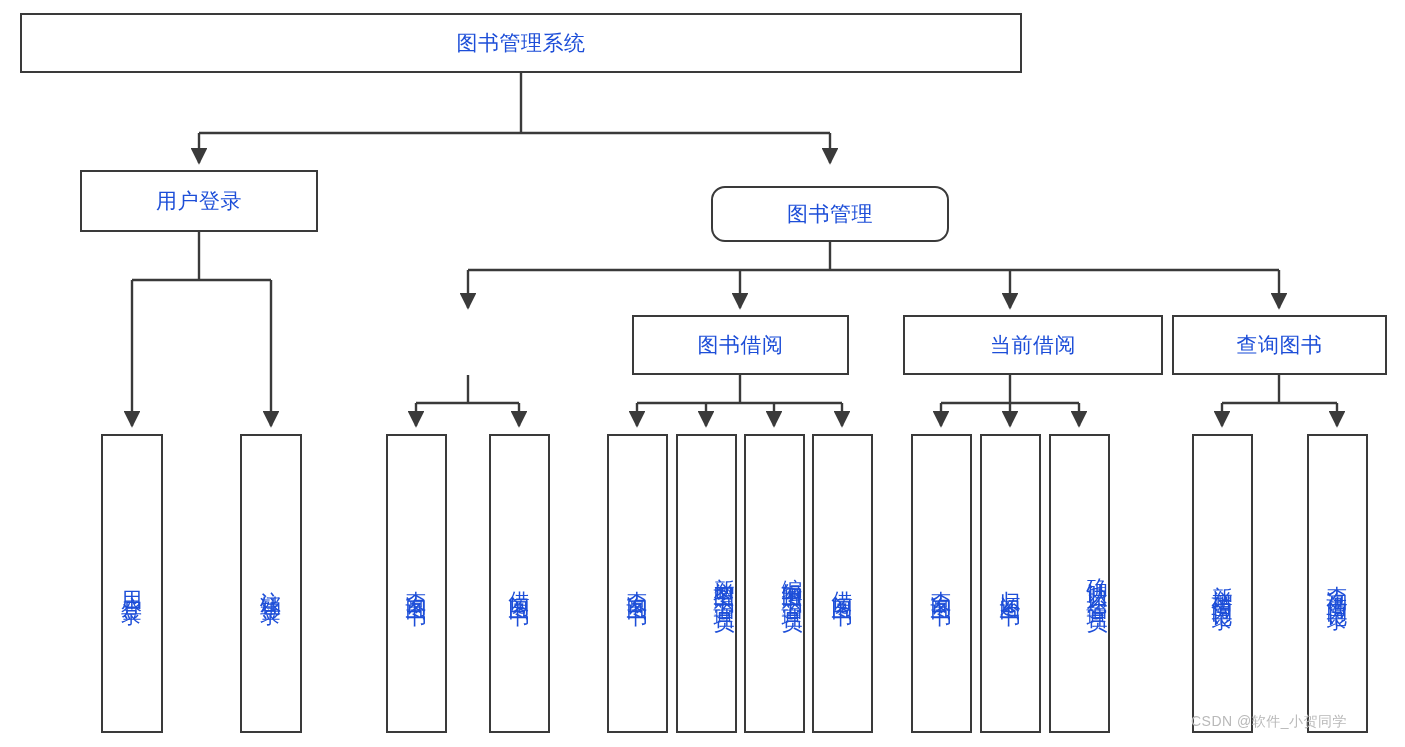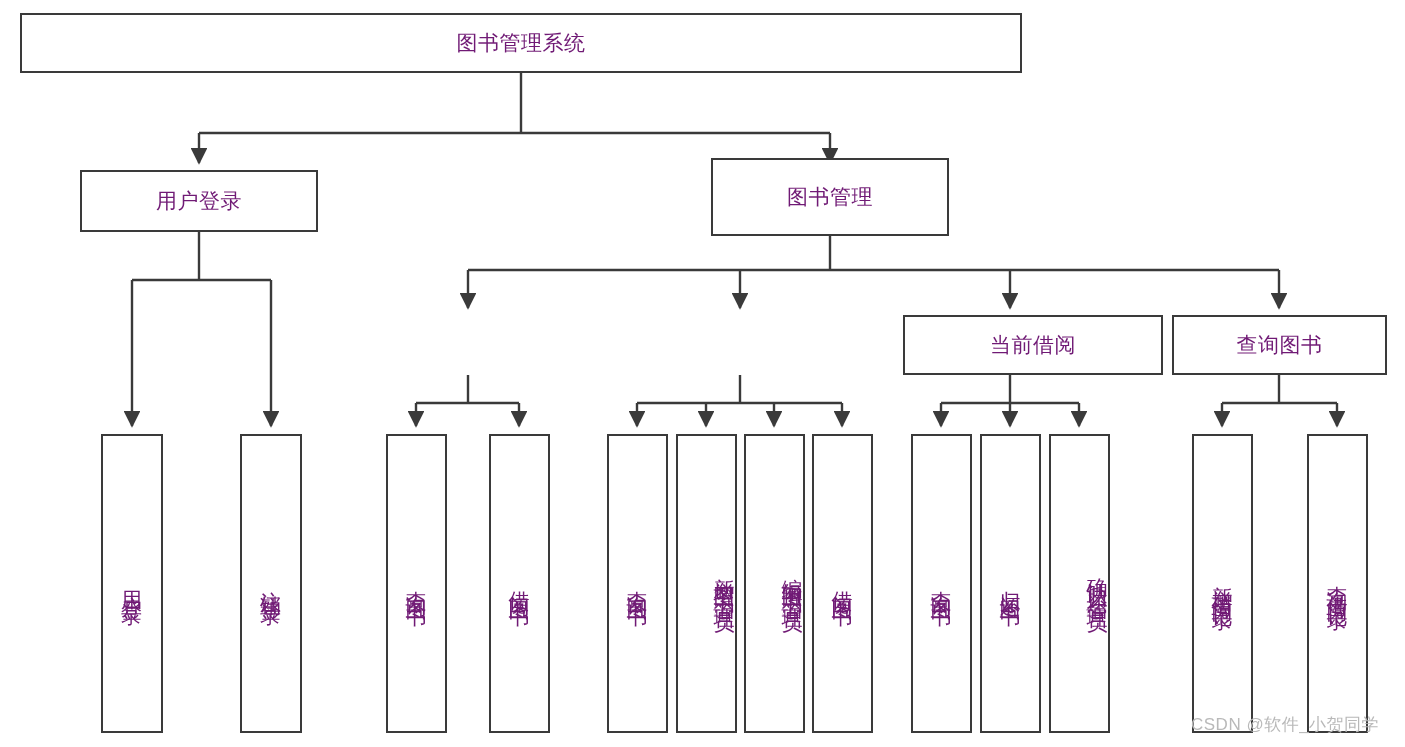--- a/index.html
+++ b/index.html
@@ -28,21 +28,21 @@
     pointer-events: none;
   }
   .node {
     position: absolute;
     box-sizing: border-box;
     border: 2px solid #3a3a3a;
     background: #ffffff;
     display: flex;
     align-items: center;
     justify-content: center;
-    color: #701a75;
+    color: #1d4ed8;
   }
   .node.horiz {
     font-size: 21px;
     letter-spacing: 0.5px;
   }
   .node.vert {
     writing-mode: vertical-rl;
     text-orientation: upright;
     font-size: 21px;
     letter-spacing: 5px;
@@ -52,21 +52,21 @@
   .node.vert.top-align {
     align-items: flex-start;
   }
   .node-title {
     font-size: 22px;
   }
   .watermark {
     position: absolute;
     left: 1191px;
     top: 713px;
-    font-size: 17px;
+    font-size: 14px;
     color: #b9b9b9;
     white-space: nowrap;
     letter-spacing: 0.5px;
   }
 </style>
 </head>
 <body>
 
 <div id="diagram-root">
 
@@ -121,25 +121,28 @@
   </svg>
 
   <div class="node horiz node-title" style="left:20px; top:13px; width:1002px; height:60px;">
     <span>图书管理系统</span>
   </div>
 
   <div class="node horiz" style="left:80px; top:170px; width:238px; height:62px;">
     <span>用户登录</span>
   </div>
 
-  <div class="node horiz" style="left:711px; top:158px; width:238px; height:78px;">
+  <div class="node horiz" style="left:711px; top:186px; width:238px; height:56px;border-radius:14px;">
     <span>图书管理</span>
   </div>
 
 
+  <div class="node horiz" style="left:632px; top:315px; width:217px; height:60px;">
+    <span>图书借阅</span>
+  </div>
 
   <div class="node horiz" style="left:903px; top:315px; width:260px; height:60px;">
     <span>当前借阅</span>
   </div>
 
   <div class="node horiz" style="left:1172px; top:315px; width:215px; height:60px;">
     <span>查询图书</span>
   </div>
 
   <div class="node vert" style="left:101px; top:434px; width:62px; height:299px;">

